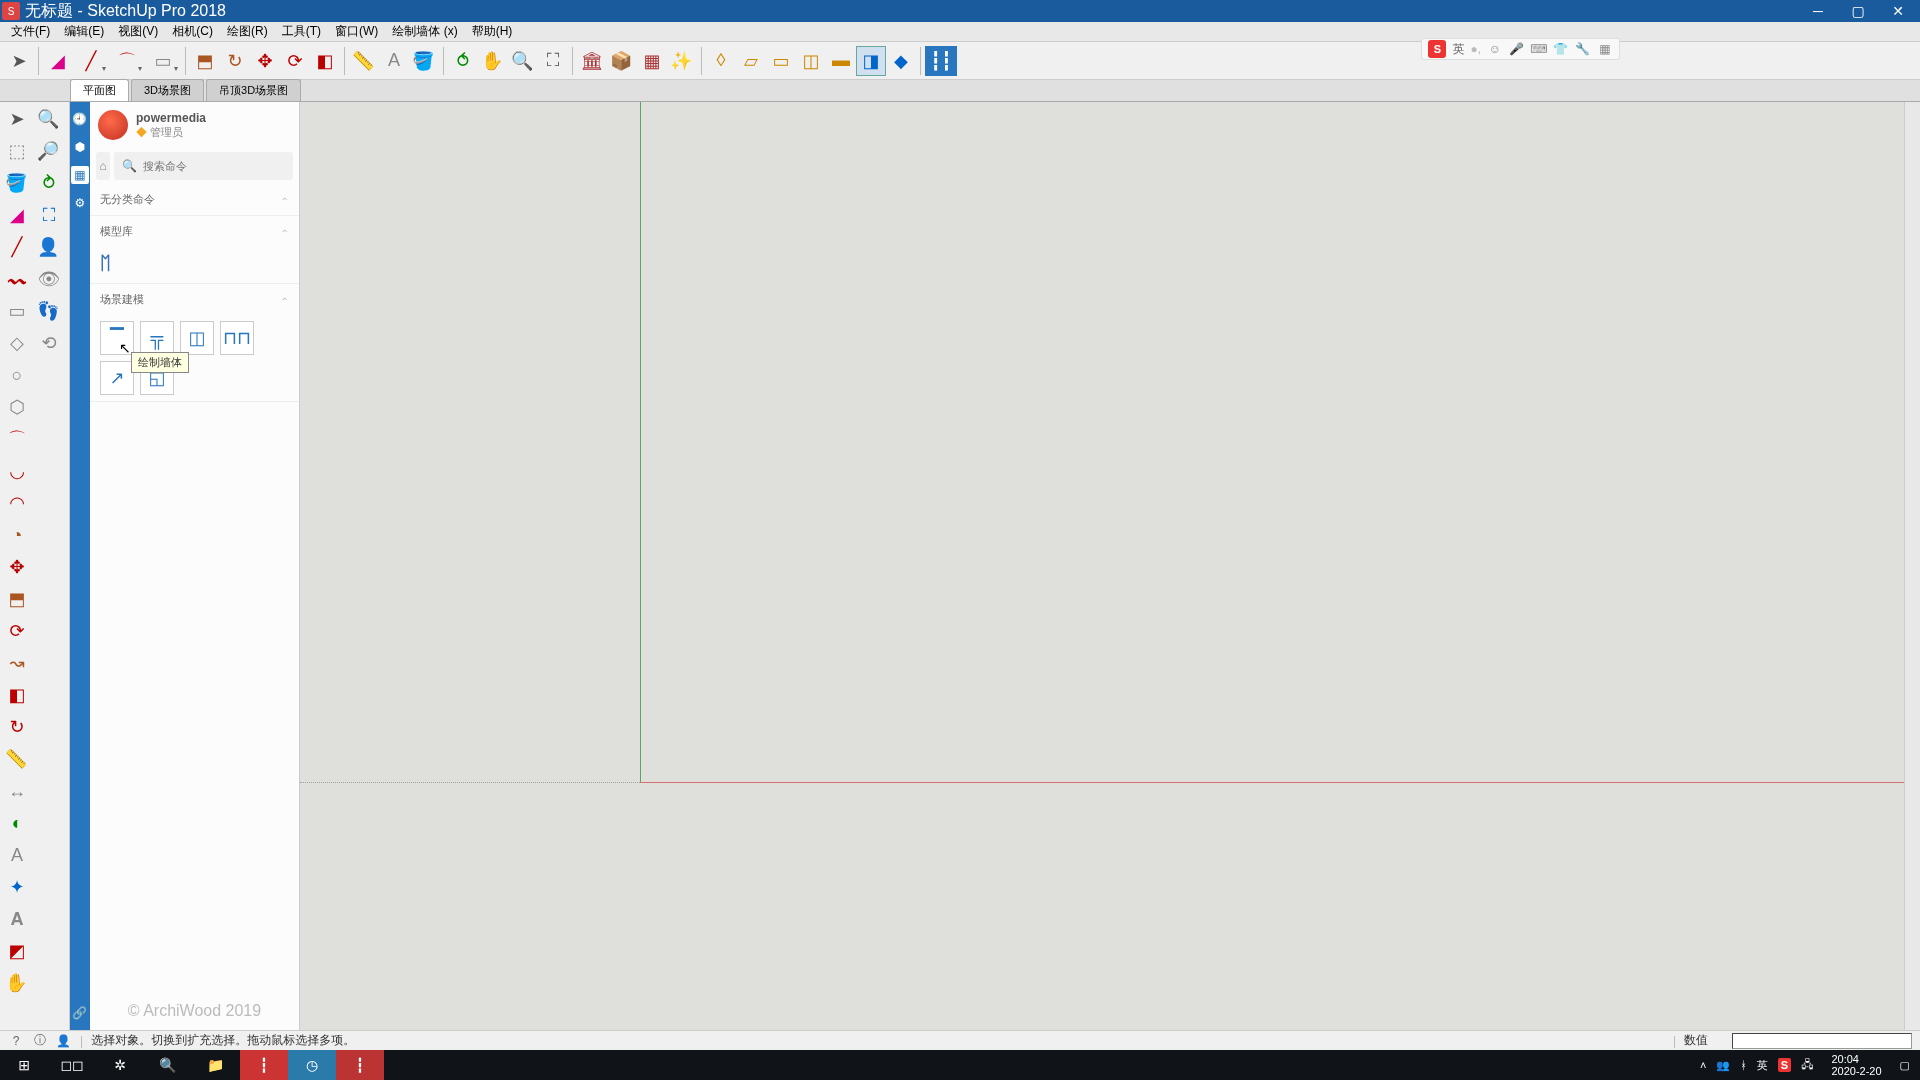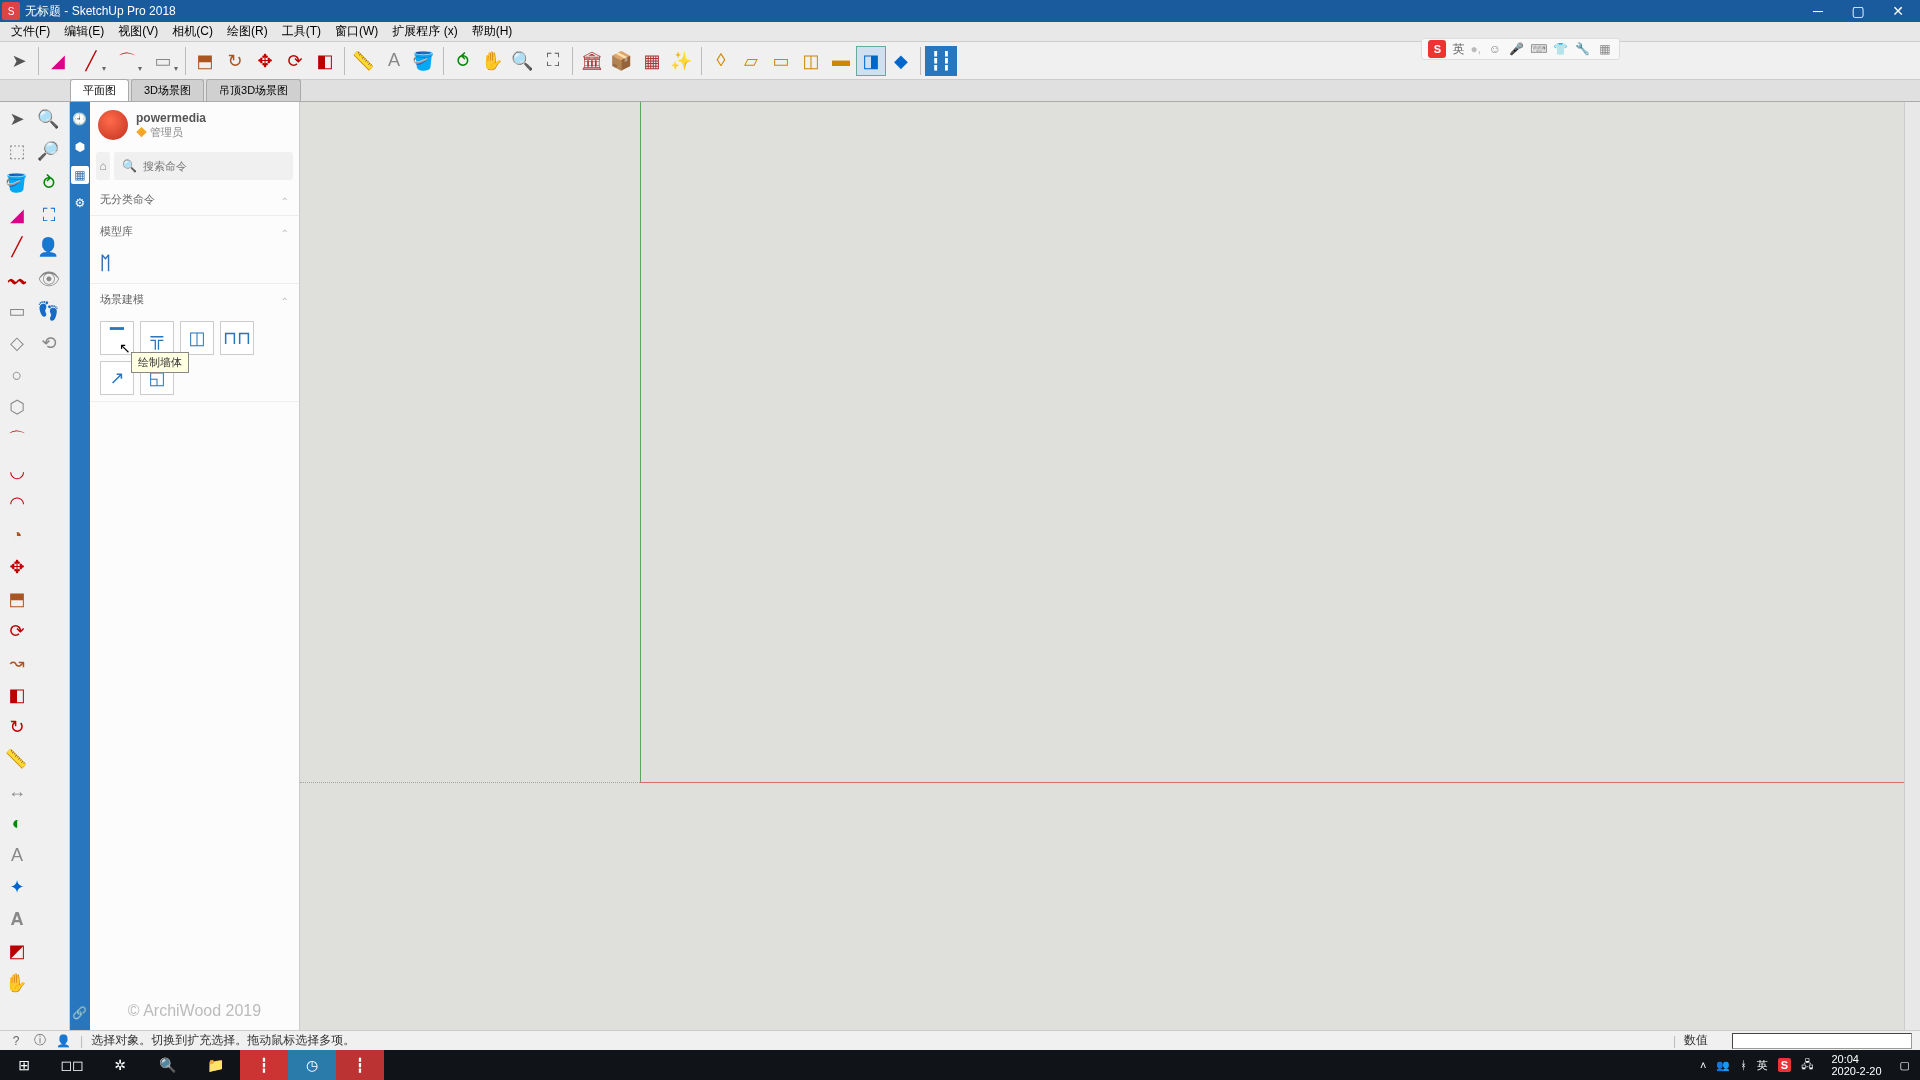--- a/index.html
+++ b/index.html
@@ -1,21 +1,21 @@
 <!DOCTYPE html>
 <html><head>
 <meta charset="utf-8">
 <style>
 * { margin:0; padding:0; box-sizing:border-box; font-family:"Microsoft YaHei", Arial, sans-serif; }
 body { width:1920px; height:1080px; overflow:hidden; background:#fff; font-size:12px; }
 
 
 .titlebar { height:22px; background:#1a5b9e; color:#fff; display:flex; align-items:center; padding:0 2px; }
 .titlebar .logo { width:18px; height:18px; background:#d44; border-radius:2px; margin-right:5px; display:flex; align-items:center; justify-content:center; color:#fff; font-size:10px; }
-.titlebar .title { flex:1; font-size:12px; }
+.titlebar .title { flex:1; font-size:16px; }
 .titlebar .winbtn { width:40px; height:22px; display:flex; align-items:center; justify-content:center; color:#fff; font-size:14px; cursor:pointer; }
 
 
 .menubar { height:20px; background:#e8e8e8; border-bottom:1px solid #ccc; display:flex; align-items:center; padding:0 5px; gap:2px; }
 .menubar .menu { padding:2px 6px; cursor:pointer; font-size:12px; }
 
 
 .toolbar { height:38px; background:#f0f0f0; border-bottom:1px solid #ccc; display:flex; align-items:center; padding:0 4px; gap:0px; }
 .tbtn { width:30px; height:30px; display:flex; align-items:center; justify-content:center; cursor:pointer; border:1px solid transparent; font-size:18px; color:#555; }
 .tbtn.active { background:#d0e0f0; border:1px solid #6a9; }
@@ -99,21 +99,21 @@
 </div>
 
 <div class="menubar">
   <div class="menu">文件(F)</div>
   <div class="menu">编辑(E)</div>
   <div class="menu">视图(V)</div>
   <div class="menu">相机(C)</div>
   <div class="menu">绘图(R)</div>
   <div class="menu">工具(T)</div>
   <div class="menu">窗口(W)</div>
-  <div class="menu">扩展程序 (x)</div>
+  <div class="menu">绘制墙体 (x)</div>
   <div class="menu">帮助(H)</div>
 </div>
 
 <div class="toolbar">
   <div class="tbtn">➤</div>
   <div class="tsep"></div>
   <div class="tbtn" style="color:#d08;">◢</div>
   <div class="tbtn drop" style="color:#b00;">╱</div>
   <div class="tbtn drop" style="color:#b00;">⌒</div>
   <div class="tbtn drop" style="color:#888;">▭</div>

